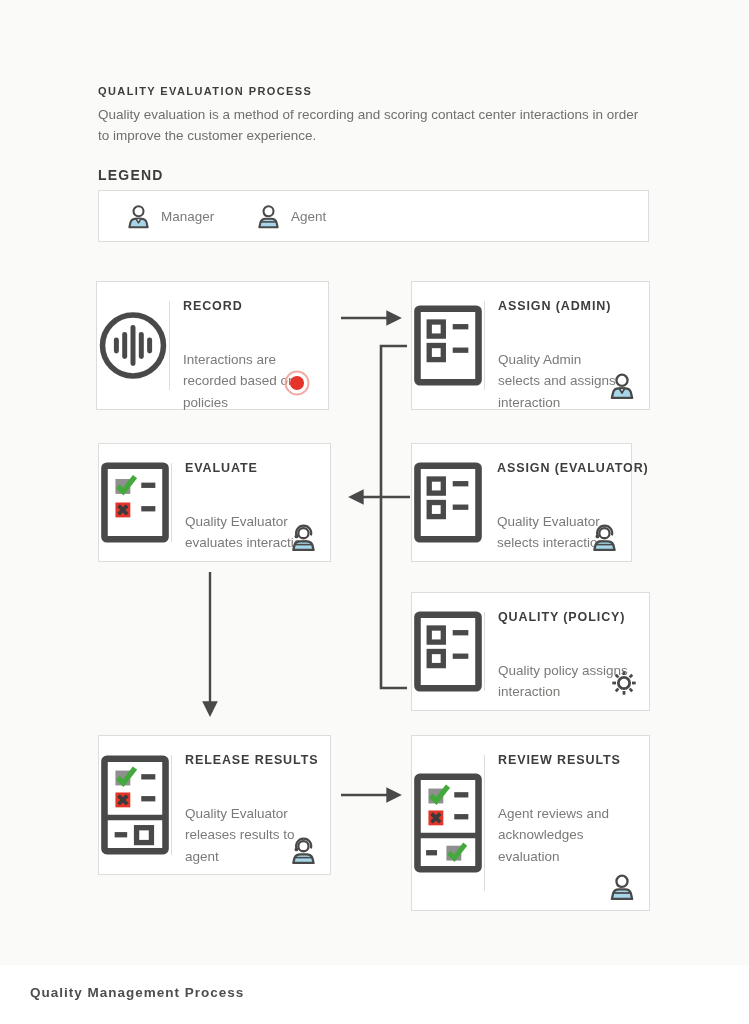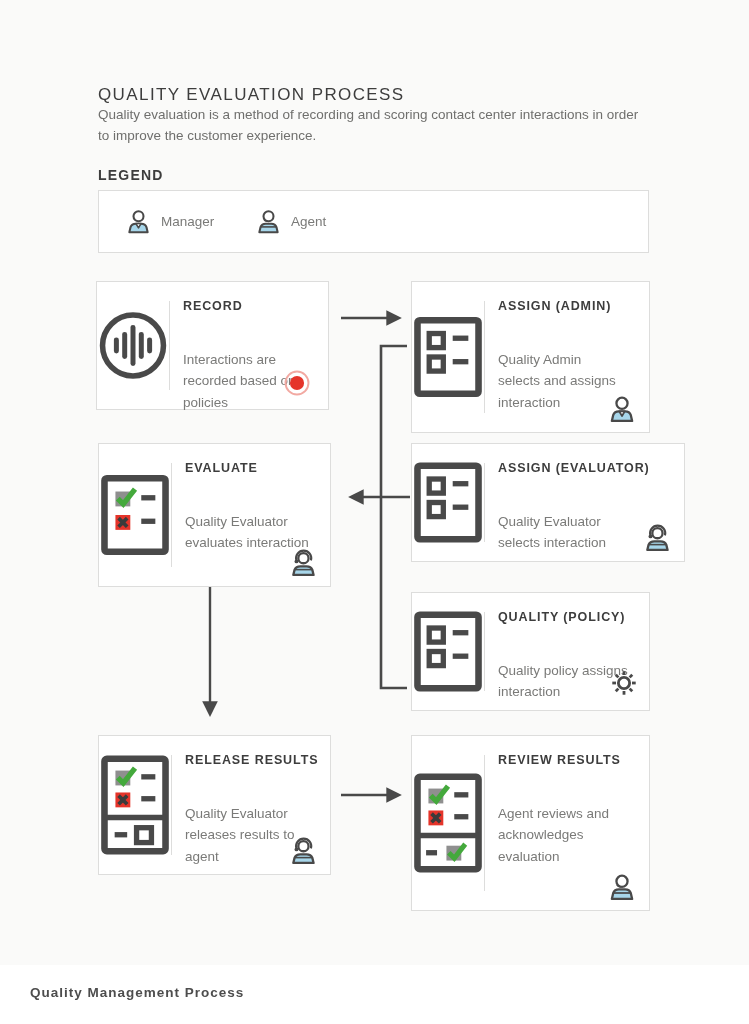--- a/index.html
+++ b/index.html
@@ -11,32 +11,32 @@
     position:relative;
   }
   .stage { position:absolute; left:0; top:0; width:749px; height:965px; background:#fafaf9; }
   .footer { position:absolute; left:0; top:965px; width:732px; height:59px; background:#ffffff; }
   .footer-title {
     position:absolute; left:30px; top:20px;
     font-size:13.5px; font-weight:bold; letter-spacing:1px; color:#4d4d4d;
   }
   .page-title {
     position:absolute; left:98px; top:85px;
-    font-size:17px; font-weight:normal; letter-spacing:1.4px; color:#3d3d3d;
+    font-size:11px; font-weight:bold; letter-spacing:1.4px; color:#3d3d3d;
   }
   .page-desc {
     position:absolute; left:98px; top:105px; width:585px;
     font-size:13.5px; line-height:1.55; color:#6f6f6d; white-space:pre-line;
   }
   .legend-label {
     position:absolute; left:98px; top:167px;
     font-size:14px; font-weight:bold; letter-spacing:1.2px; color:#3d3d3d;
   }
   .legend-box {
-    position:absolute; left:98px; top:190px; width:551px; height:63px;
+    position:absolute; left:98px; top:190px; width:551px; height:52px;
     background:#fff; border:1px solid #dddddc;
     display:flex; align-items:center; padding-left:26px;
   }
   .legend-item { display:flex; align-items:center; width:130px; }
   .legend-item .p-icon { width:27px; height:27px; flex:none; }
   .legend-item .legend-text { margin-left:9px; font-size:13.5px; color:#7a7a78; }
 
   .box {
     position:absolute; background:#fff; border:1px solid #dddddc;
     display:flex; align-items:stretch;
@@ -145,21 +145,21 @@
 policies</div>
     </div>
     <div class="corner-icon dot">
       <svg viewBox="0 0 34 34">
         <circle cx="17" cy="17" r="13" fill="none" stroke="#f2a9a2" stroke-width="2.2"></circle>
         <circle cx="17" cy="17" r="8" fill="#e5342a"></circle>
       </svg>
     </div>
   </div>
 
-  <div class="box" style="left:411px;top:281px;width:239px;height:152px">
+  <div class="box" style="left:411px;top:281px;width:239px;height:129px">
     <div class="box-icon-col main-icon">
       <svg viewBox="0 0 46 54" width="46" height="54">
         <rect x="3.5" y="3.5" width="39" height="47" rx="1.5" fill="#ffffff" stroke="#494949" stroke-width="4.2"></rect>
         <rect x="11" y="12" width="9" height="9" fill="none" stroke="#494949" stroke-width="3.4"></rect>
         <line x1="26" y1="15" x2="36" y2="15" stroke="#494949" stroke-width="3.4"></line>
         <rect x="11" y="27" width="9" height="9" fill="none" stroke="#494949" stroke-width="3.4"></rect>
         <line x1="26" y1="30" x2="36" y2="30" stroke="#494949" stroke-width="3.4"></line>
       </svg>
     </div>
     <div class="box-divider"></div>
@@ -169,21 +169,21 @@
 selects and assigns
 interaction</div>
     </div>
     <div class="corner-icon">
       <svg viewBox="0 0 34 32">
           <use href="#icon-manager"></use>
         </svg>
     </div>
   </div>
 
-  <div class="box" style="left:98px;top:443px;width:233px;height:144px">
+  <div class="box" style="left:98px;top:443px;width:233px;height:119px">
     <div class="box-icon-col main-icon">
       <svg viewBox="0 0 46 54" width="46" height="54">
         <rect x="3.5" y="3.5" width="39" height="47" rx="1.5" fill="#ffffff" stroke="#494949" stroke-width="4.2"></rect>
         <rect x="10.5" y="12" width="9.5" height="9.5" fill="#8f8f8f"></rect>
         <path d="M12 16.5 L15.5 20 L23 10.5" fill="none" stroke="#44a93c" stroke-width="3.4"></path>
         <line x1="27" y1="16" x2="36" y2="16" stroke="#494949" stroke-width="3.4"></line>
         <rect x="10.5" y="27" width="9.5" height="9.5" fill="#e5342a"></rect>
         <path d="M12.5 29 L18 34.5 M18 29 L12.5 34.5" stroke="#3b3b3b" stroke-width="2.4"></path>
         <line x1="27" y1="31" x2="36" y2="31" stroke="#494949" stroke-width="3.4"></line>
       </svg>
@@ -194,21 +194,21 @@
       <div class="box-desc">Quality Evaluator
 evaluates interaction</div>
     </div>
     <div class="corner-icon">
       <svg viewBox="0 0 34 32">
           <use href="#icon-evaluator"></use>
         </svg>
     </div>
   </div>
 
-  <div class="box" style="left:411px;top:443px;width:274px;height:119px">
+  <div class="box" style="left:411px;top:443px;width:221px;height:119px">
     <div class="box-icon-col main-icon">
       <svg viewBox="0 0 46 54" width="46" height="54">
         <rect x="3.5" y="3.5" width="39" height="47" rx="1.5" fill="#ffffff" stroke="#494949" stroke-width="4.2"></rect>
         <rect x="11" y="12" width="9" height="9" fill="none" stroke="#494949" stroke-width="3.4"></rect>
         <line x1="26" y1="15" x2="36" y2="15" stroke="#494949" stroke-width="3.4"></line>
         <rect x="11" y="27" width="9" height="9" fill="none" stroke="#494949" stroke-width="3.4"></rect>
         <line x1="26" y1="30" x2="36" y2="30" stroke="#494949" stroke-width="3.4"></line>
       </svg>
     </div>
     <div class="box-divider"></div>

